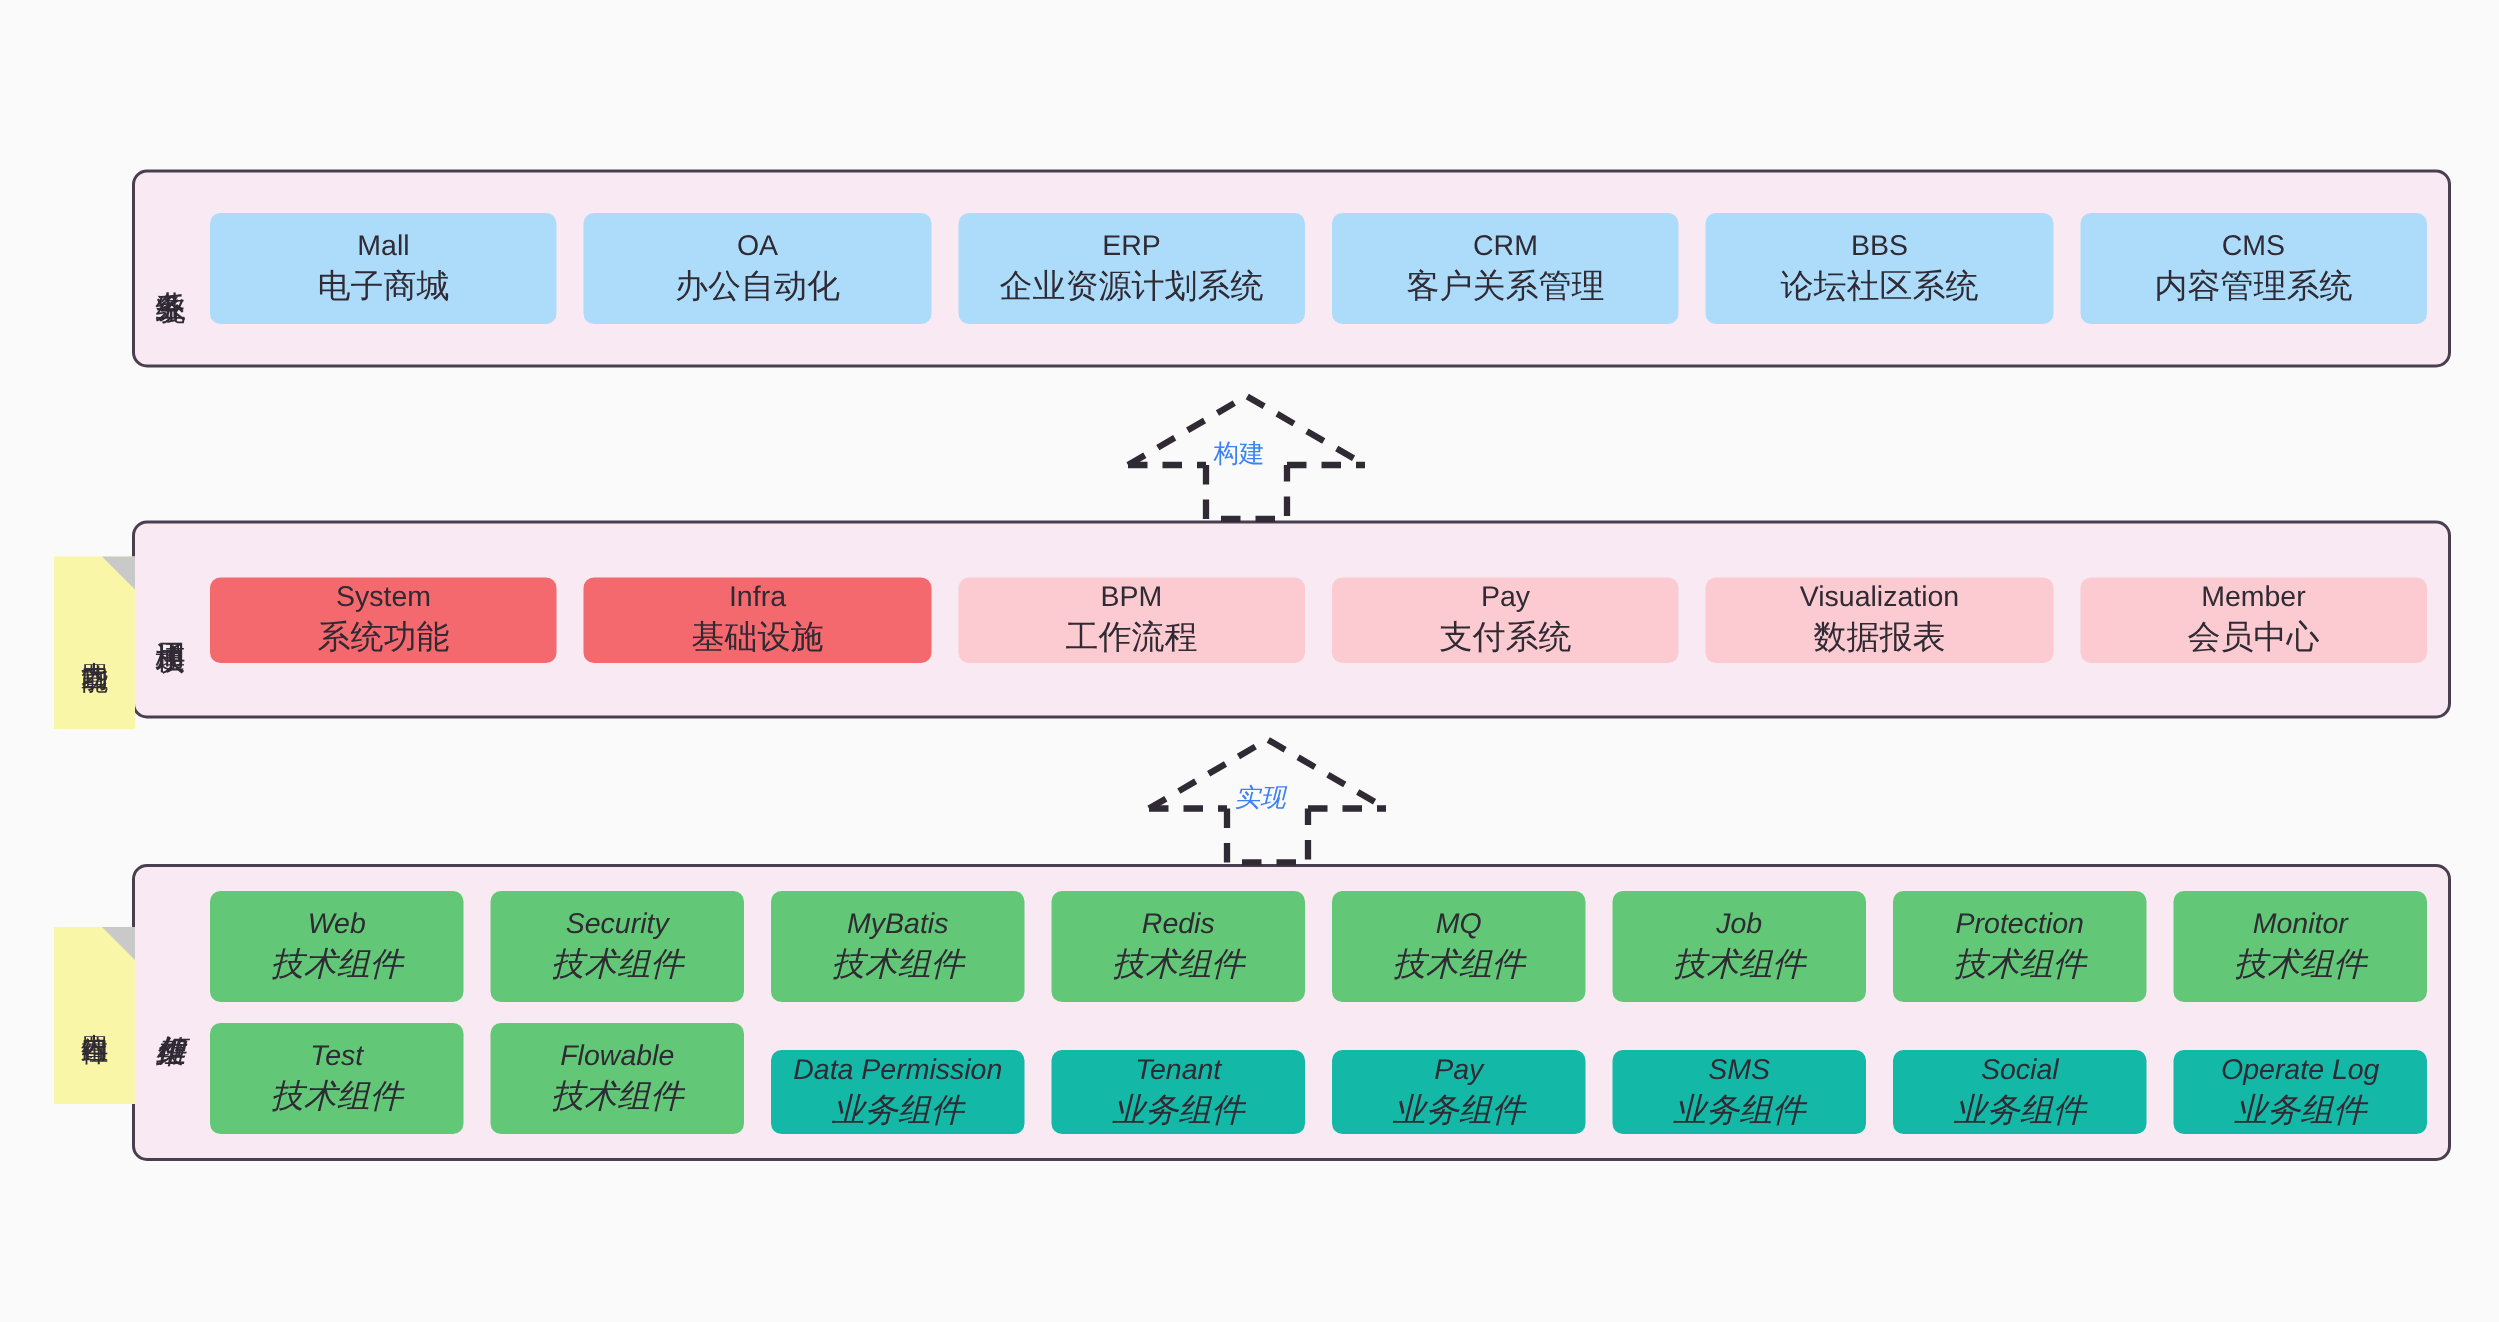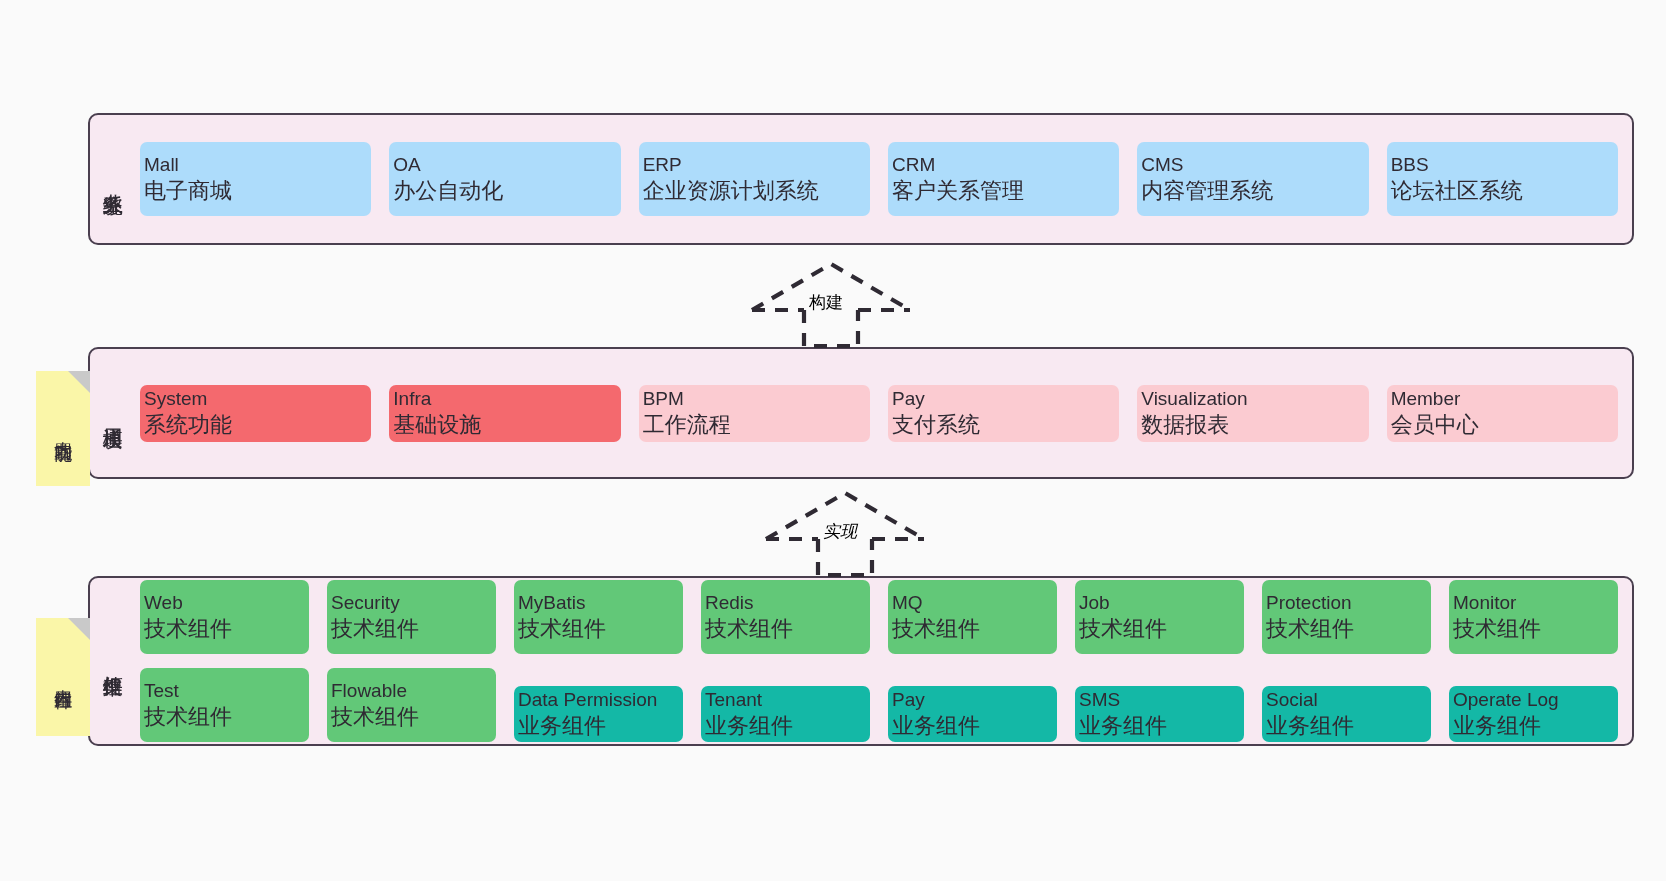--- a/index.html
+++ b/index.html
@@ -63,40 +63,40 @@
     gap: 18px;
     align-items: stretch;
   }
 
   
   .card {
     flex: 1 1 0;
     border-radius: 7px;
     display: flex;
     flex-direction: column;
-    align-items: flex-start;
+    align-items: center;
     justify-content: center;
     text-align: center;
     box-sizing: border-box;
     padding: 6px 4px;
     line-height: 1.26;
   }
   .card .t1 { font-size: 19px; }
   .card .t2 { font-size: 22px; }
 
   .card.blue       { background: #ADDCFB; }
   .card.red        { background: #F4696E; }
   .card.pink       { background: #FBCBD1; }
   .card.green      { background: #62C878; }
   .card.lightgreen { background: #14b8a6; margin-top: 18px; }
 
   
   #layer-business  { left: 88px;  top: 113px; width: 1546px; height: 132px; }
   #layer-common    { left: 88px;  top: 347px; width: 1546px; height: 132px; }
-  #layer-framework { left: 88px;  top: 576px; width: 1546px; height: 170px; }
+  #layer-framework { left: 88px;  top: 576px; width: 1546px; height: 198px; font-style: italic; }
 
   #layer-business  .layer-body .row { height: 74px; }
   #layer-common    .layer-body .row { height: 57px; }
   #layer-framework .layer-body .row { height: 74px; }
 
   
   .sticky {
     position: absolute;
     background: #FAF6A8;
     box-sizing: border-box;
@@ -122,21 +122,21 @@
     border-top: 22px solid #C9C9C9;
   }
   #sticky-common    { left: 36px; top: 371px; width: 54px;  height: 115px; }
   #sticky-framework { left: 36px; top: 618px; width: 54px;  height: 118px; }
 
   
   .arrow-group { position: absolute; z-index: 2; }
   .arrow-label {
     position: absolute;
     font-size: 17px;
-    color: #000000;
+    color: #3b82f6;
     background: #FAFAFA;
     padding: 0 2px;
     white-space: nowrap;
   }
   #arrow-build  { left: 744px; top: 258px; width: 175px; height: 90px; }
   #arrow-impl   { left: 758px; top: 487px; width: 175px; height: 90px; font-style: italic; }
   #arrow-build .arrow-label  { left: 63px; top: 33px; }
   #arrow-impl  .arrow-label  { left: 63px; top: 33px; }
 </style>
 </head>
@@ -158,26 +158,26 @@
         </div>
         <div class="card blue">
           <span class="t1">ERP</span>
           <span class="t2">企业资源计划系统</span>
         </div>
         <div class="card blue">
           <span class="t1">CRM</span>
           <span class="t2">客户关系管理</span>
         </div>
         <div class="card blue">
+          <span class="t1">BBS</span>
+          <span class="t2">论坛社区系统</span>
+        </div>
+        <div class="card blue">
           <span class="t1">CMS</span>
           <span class="t2">内容管理系统</span>
-        </div>
-        <div class="card blue">
-          <span class="t1">BBS</span>
-          <span class="t2">论坛社区系统</span>
         </div>
       </div>
     </div>
   </div>
 
   <div class="arrow-group" id="arrow-build">
     <svg width="175" height="90" viewBox="0 0 175 90">
       <path d="M 8 52 L 87 6 L 166 52" fill="none" stroke="#2F2A33" stroke-width="4.2" stroke-dasharray="13,10" stroke-linecap="butt"></path>
       <path d="M 60 52 L 60 88 L 114 88 L 114 52" fill="none" stroke="#2F2A33" stroke-width="4.2" stroke-dasharray="13,10" stroke-linecap="butt"></path>
       <path d="M 8 52 L 60 52" fill="none" stroke="#2F2A33" stroke-width="4.2" stroke-dasharray="13,10" stroke-linecap="butt"></path>

